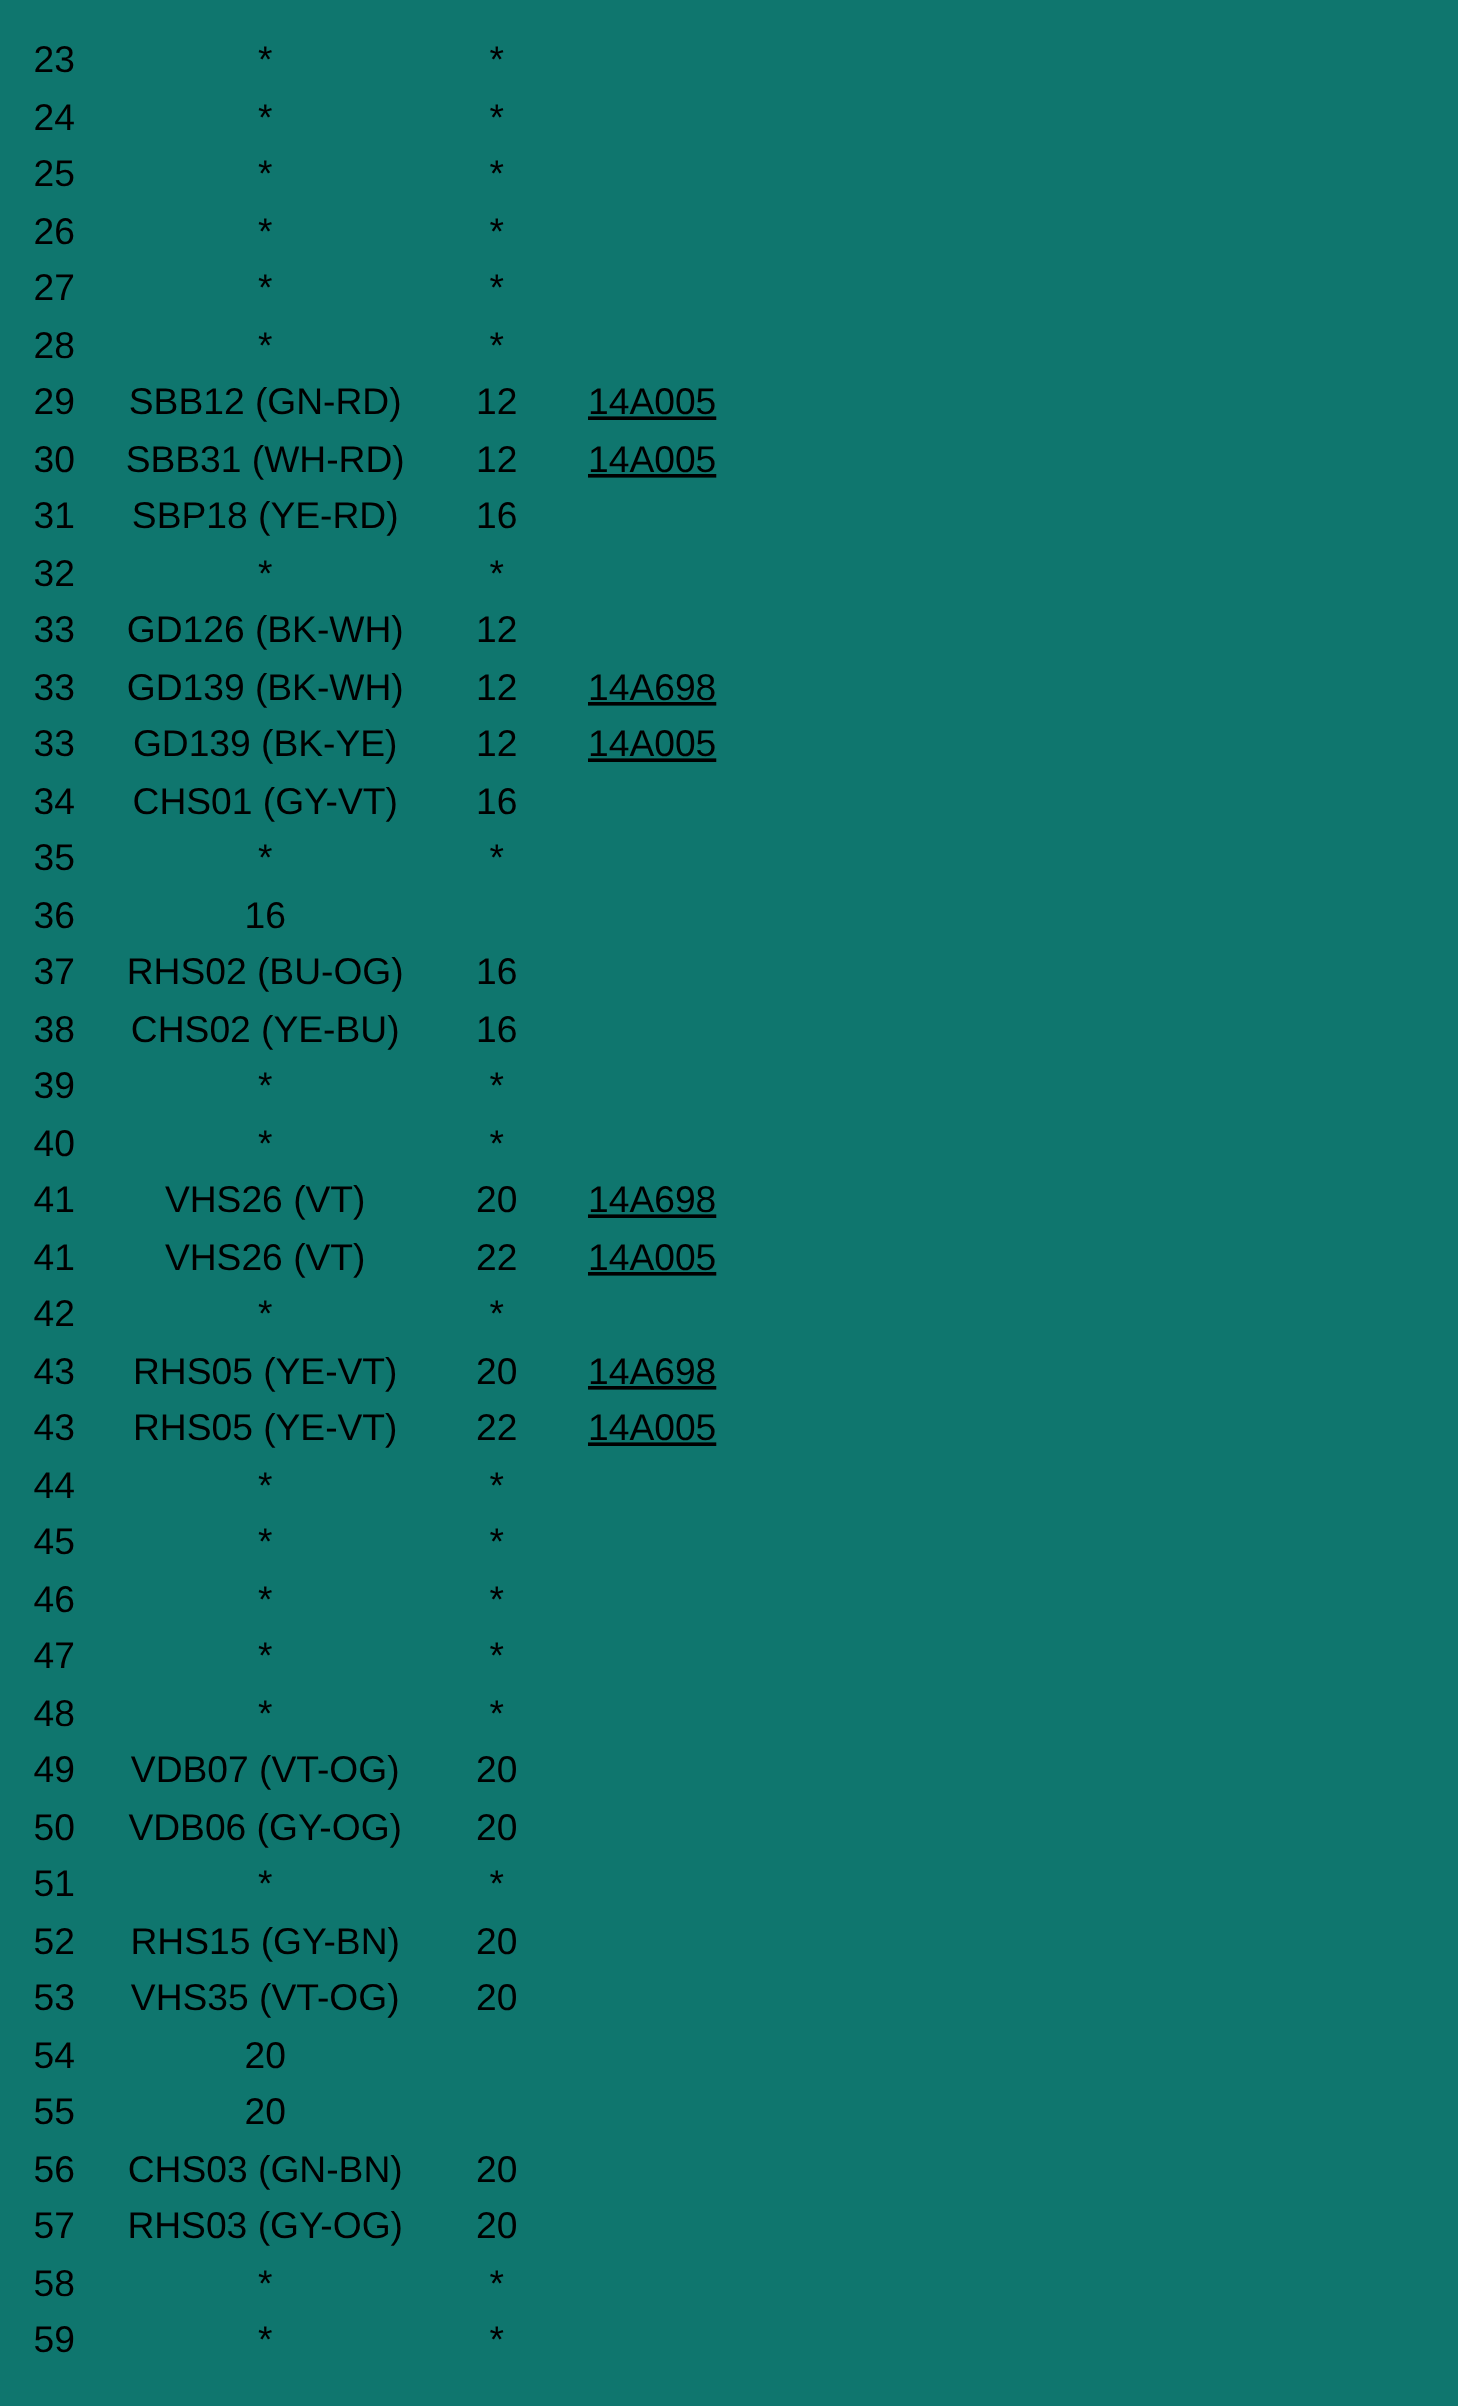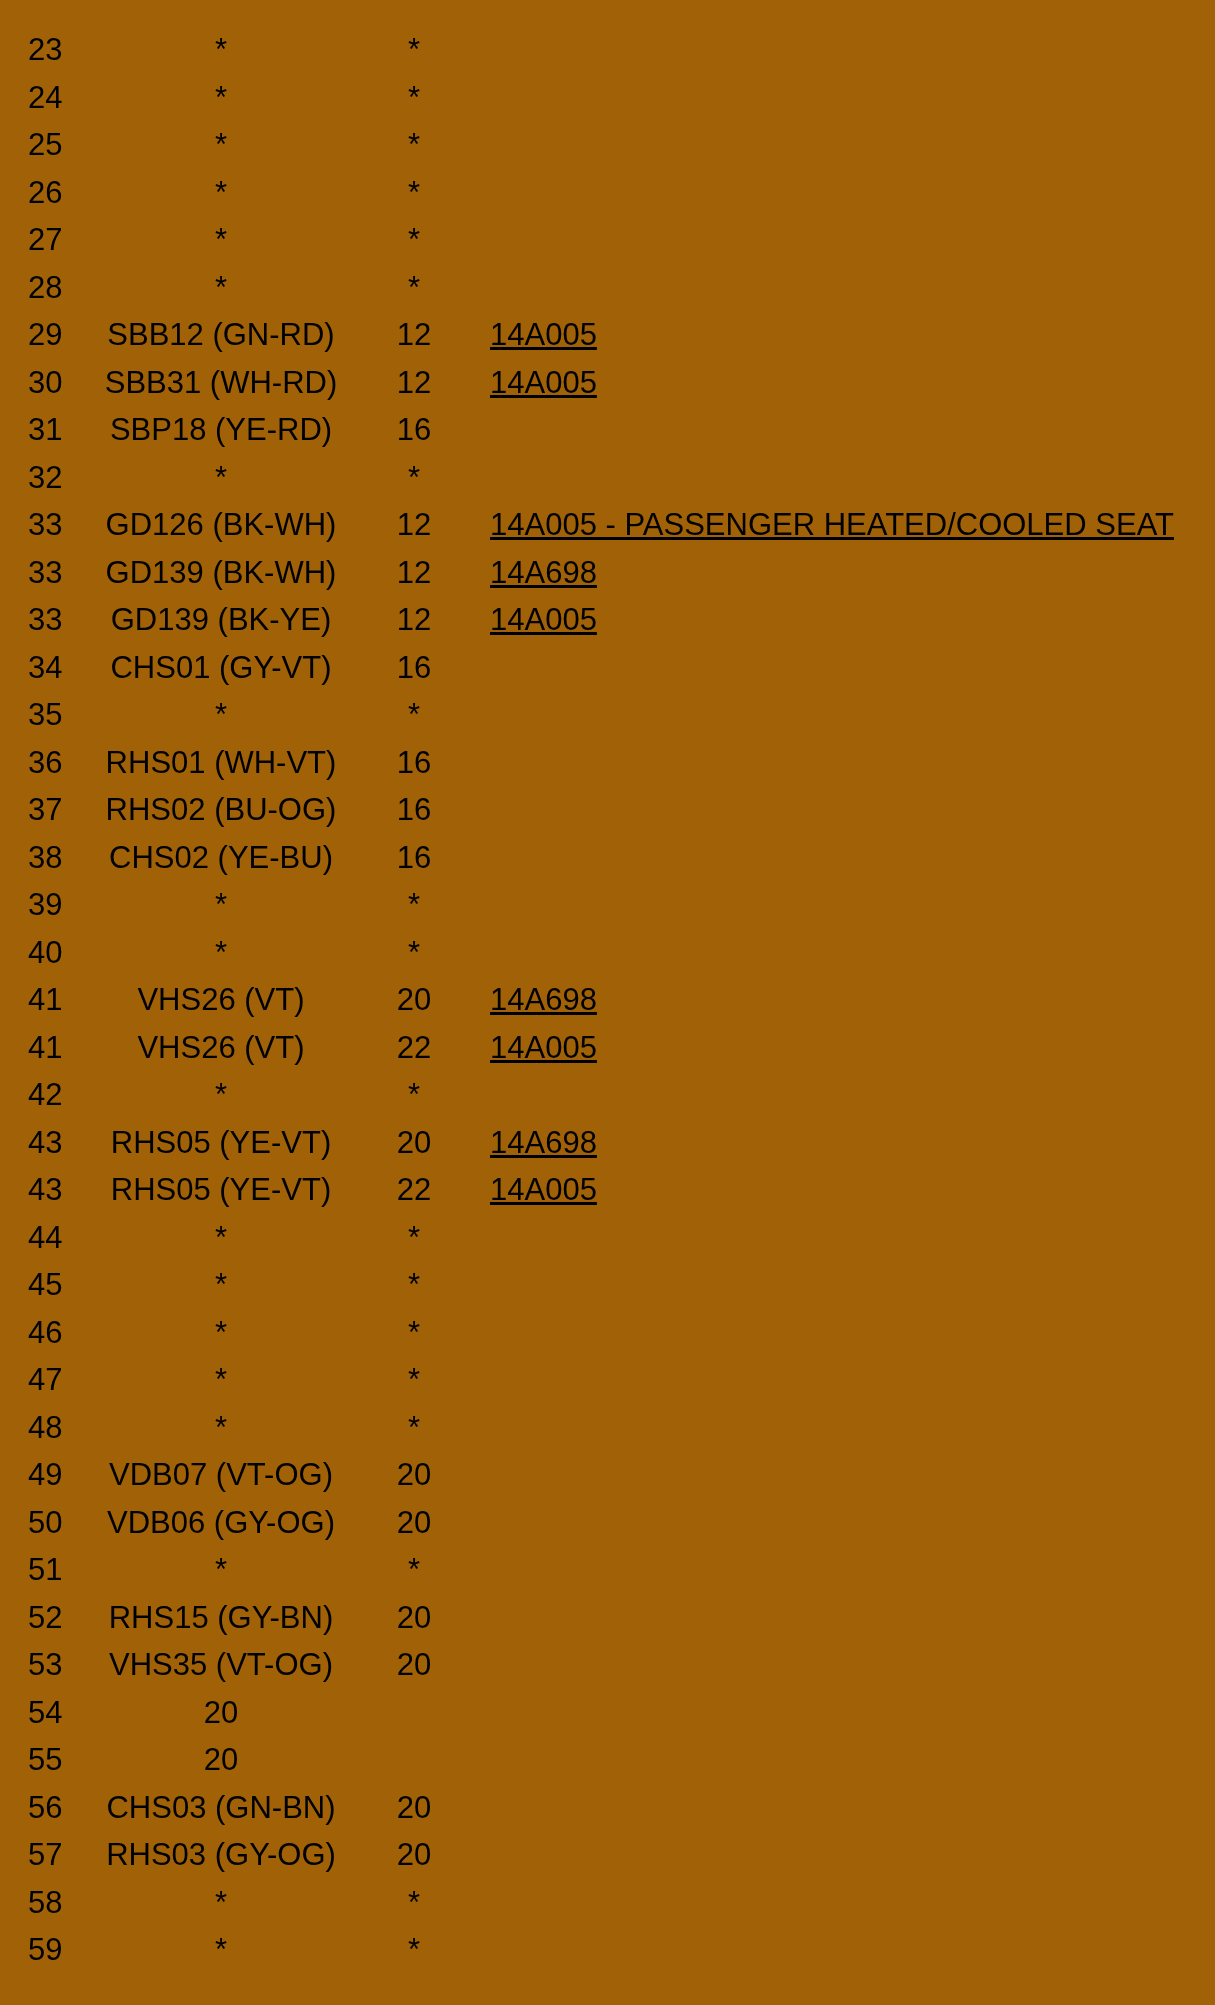--- a/index.html
+++ b/index.html
@@ -11,21 +11,21 @@
     height: 2005px;
     background: #ffffff;
     color: #000000;
     font-family: "Liberation Sans", "DejaVu Sans", sans-serif;
     overflow: hidden;
   }
   .page {
     position: relative;
     width: 1215px;
     height: 2005px;
-    background: #a16207;
+    background: #0f766e;
     box-sizing: border-box;
     padding-top: 26px;
     padding-left: 28px;
   }
   .pinout-table {
     display: block;
   }
   .row {
     display: grid;
     grid-template-columns: 34px 318px 68px 1fr;
@@ -125,21 +125,20 @@
     <div class="cell pin">32</div>
     <div class="cell circuit">*</div>
     <div class="cell gauge">*</div>
     <div class="cell note"></div>
   </div>
 
   <div class="row">
     <div class="cell pin">33</div>
     <div class="cell circuit">GD126 (BK-WH)</div>
     <div class="cell gauge">12</div>
-    <div class="cell note">14A005 - PASSENGER HEATED/COOLED SEAT</div>
   </div>
 
   <div class="row">
     <div class="cell pin">33</div>
     <div class="cell circuit">GD139 (BK-WH)</div>
     <div class="cell gauge">12</div>
     <div class="cell note">14A698</div>
   </div>
 
   <div class="row">
@@ -158,21 +157,20 @@
 
   <div class="row">
     <div class="cell pin">35</div>
     <div class="cell circuit">*</div>
     <div class="cell gauge">*</div>
     <div class="cell note"></div>
   </div>
 
   <div class="row">
     <div class="cell pin">36</div>
-    <div class="cell circuit">RHS01 (WH-VT)</div>
     <div class="cell gauge">16</div>
     <div class="cell note"></div>
   </div>
 
   <div class="row">
     <div class="cell pin">37</div>
     <div class="cell circuit">RHS02 (BU-OG)</div>
     <div class="cell gauge">16</div>
     <div class="cell note"></div>
   </div>

